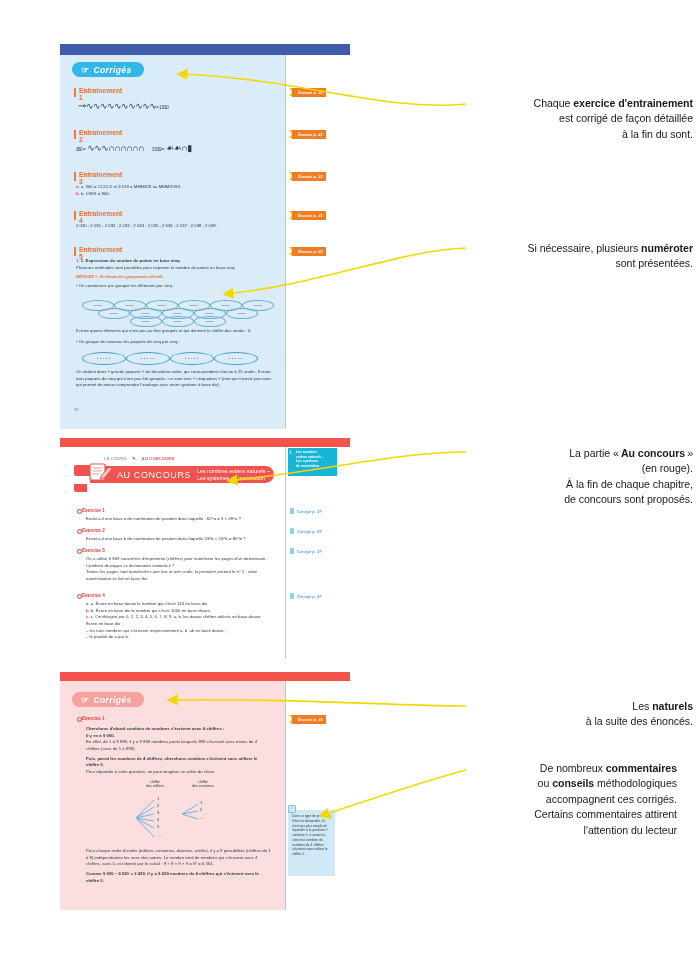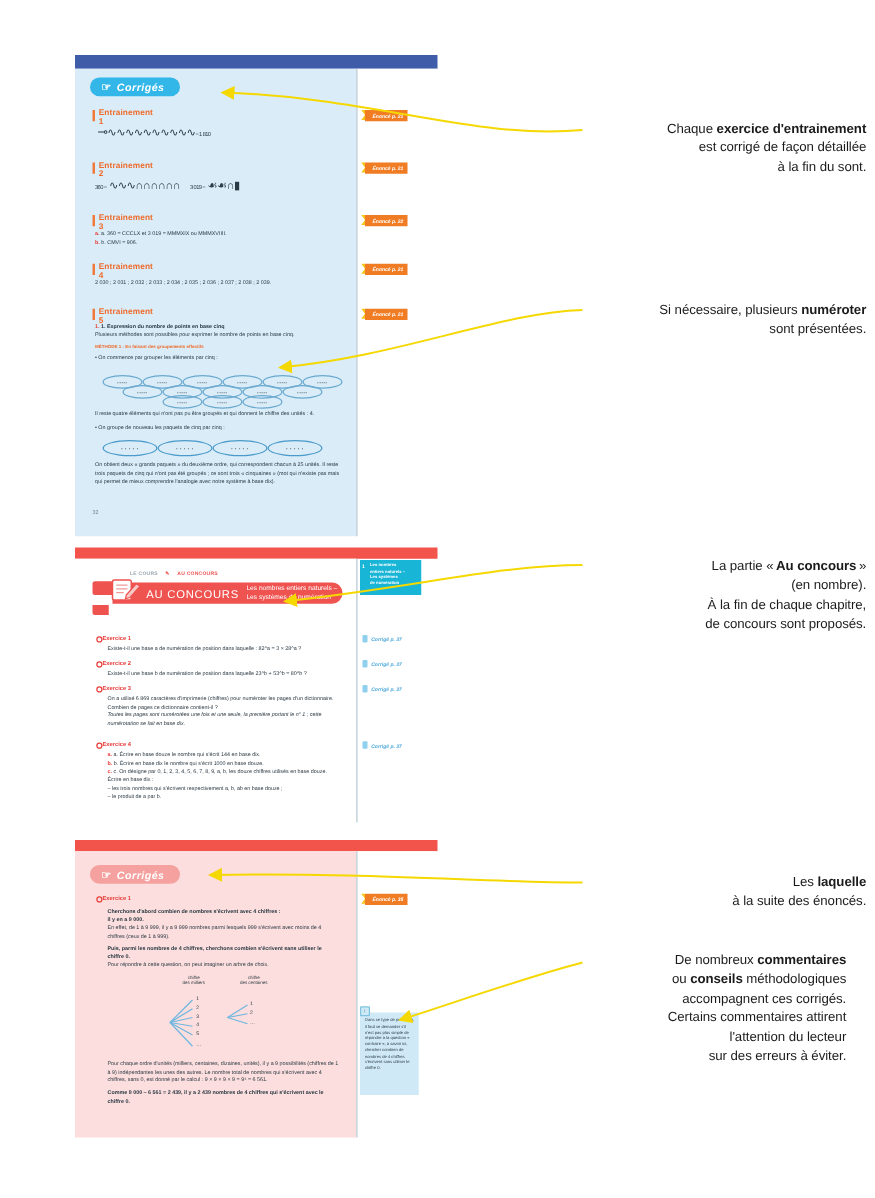--- a/index.html
+++ b/index.html
@@ -401,37 +401,36 @@
     <div>à la fin du sont.</div>
   </div>
 
   <div class="note" style="left:468px;top:241px;width:225px;">
     <div>Si nécessaire, plusieurs <b>numéroter</b></div>
     <div>sont présentées.</div>
   </div>
 
   <div class="note" style="left:468px;top:446px;width:225px;">
     <div>La partie « <b>Au concours</b> »</div>
-    <div>(en nombre).</div>
+    <div>(en rouge).</div>
     <div>À la fin de chaque chapitre,</div>
     <div>de concours sont proposés.</div>
   </div>
 
   <div class="note" style="left:468px;top:699px;width:225px;">
-    <div>Les <b>laquelle</b></div>
+    <div>Les <b>naturels</b></div>
     <div>à la suite des énoncés.</div>
   </div>
 
   <div class="note" style="left:452px;top:761px;width:225px;">
     <div>De nombreux <b>commentaires</b></div>
     <div>ou <b>conseils</b> méthodologiques</div>
     <div>accompagnent ces corrigés.</div>
     <div>Certains commentaires attirent</div>
     <div>l'attention du lecteur</div>
-    <div>sur des erreurs à éviter.</div>
   </div>
 
   <svg class="arrows" viewBox="0 0 700 958">
     <defs>
       <marker id="ah" markerWidth="7" markerHeight="7" refX="6" refY="3.5" orient="auto">
         <polygon points="0,0 7,3.5 0,7" fill="#f5d800"></polygon>
       </marker>
     </defs>
 
     <path d="M466 104 C 380 112, 300 78, 178 74" stroke="#f5d800" stroke-width="1.6" fill="none" marker-end="url(#ah)"></path>

